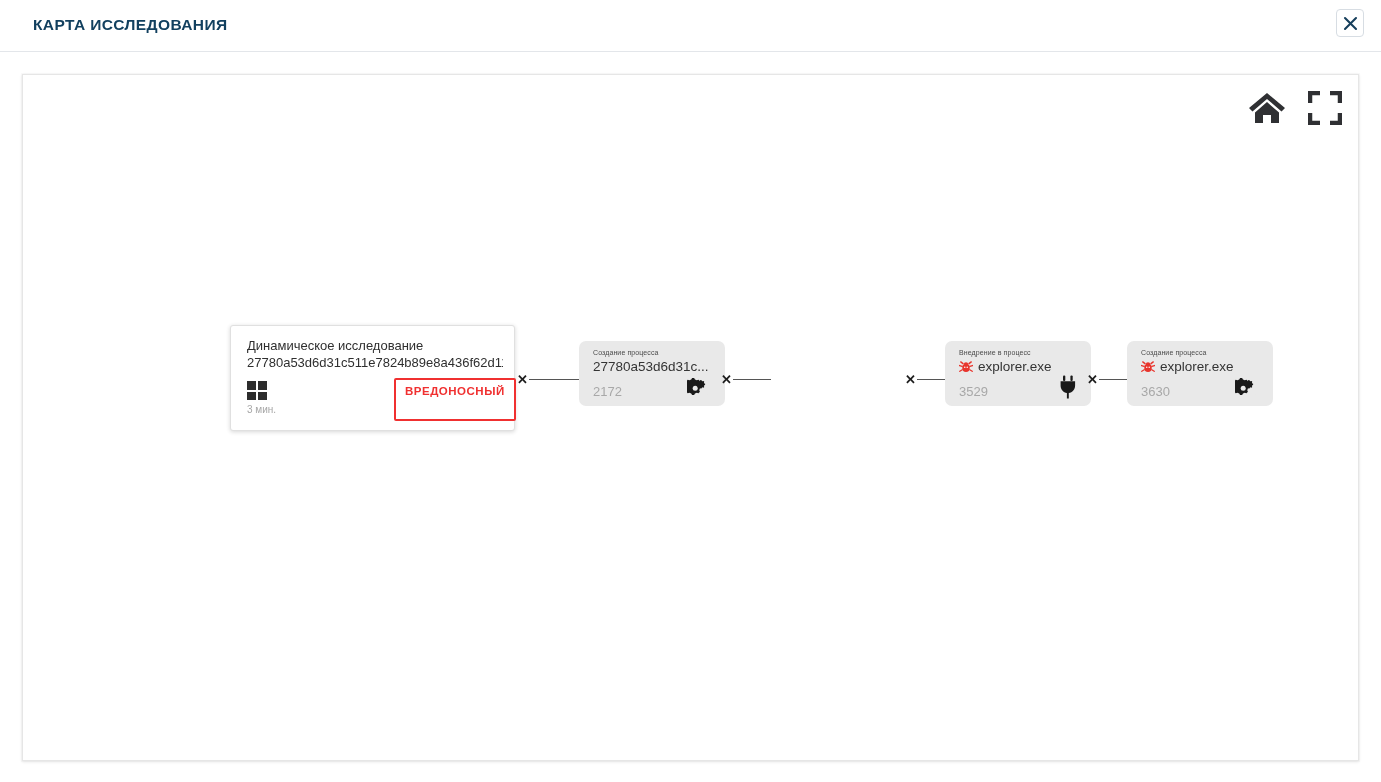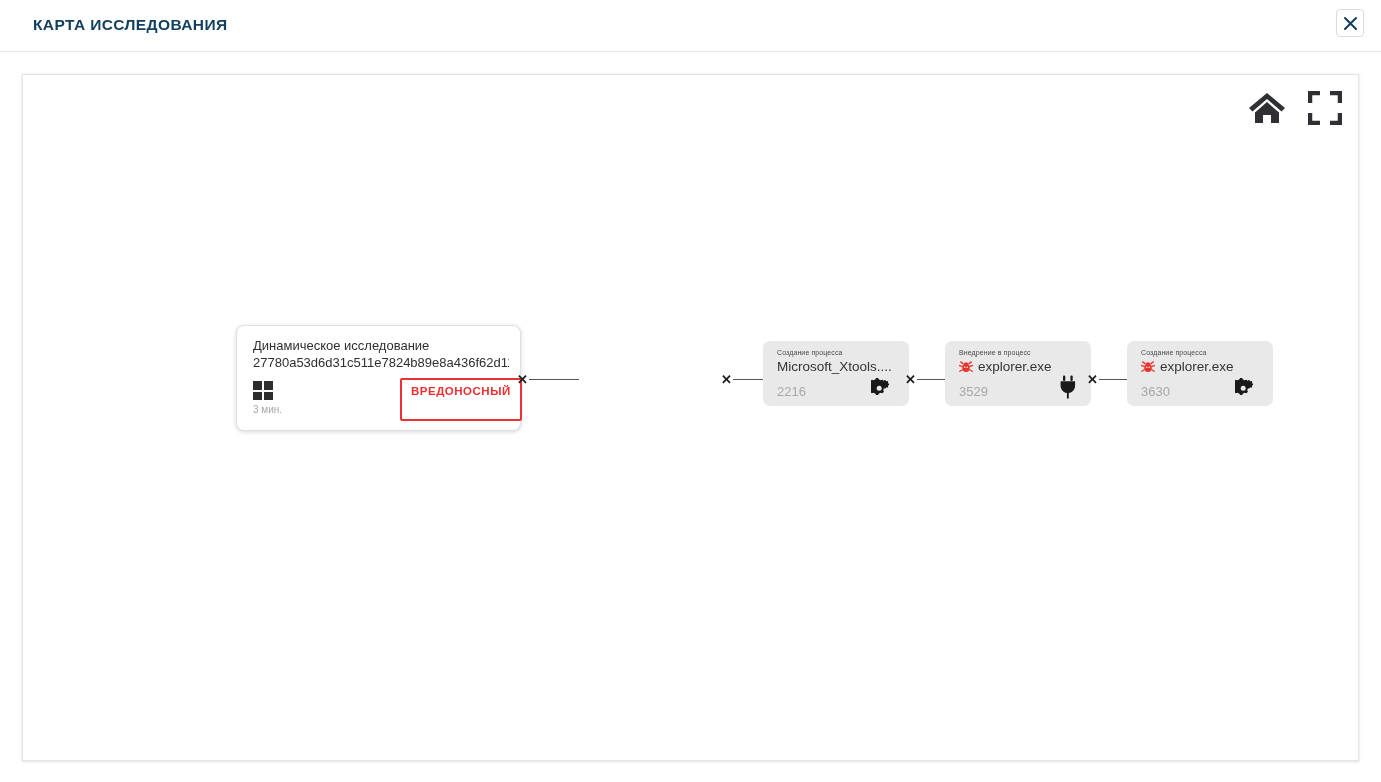--- a/index.html
+++ b/index.html
@@ -79,27 +79,27 @@
   .graph {
     position: absolute;
     left: 0; top: 0;
     width: 1337px;
     height: 687px;
   }
 
   
   .root-card {
     position: absolute;
-    left: 213px;
+    left: 207px;
     top: 250px;
     width: 285px;
     height: 106px;
     background: #ffffff;
     border: 1px solid #e0e0e0;
-    border-radius: 8px;
+    border-radius: 3px;
     box-shadow: 0 1px 4px rgba(0,0,0,0.16);
   }
   .root-title {
     position: absolute;
     left: 16px; top: 11px;
     font-size: 13px;
     color: #2f2f2f;
     line-height: 17px;
     white-space: nowrap;
   }
@@ -267,45 +267,45 @@
       </div>
       <div class="verdict-badge">ВРЕДОНОСНЫЙ</div>
       <div class="root-duration">3 мин.</div>
     </div>
 
     <div class="connector" style="left:494px; width:62px;">
       <span class="x-mark">✕</span>
       <span class="line"></span>
     </div>
 
-
-    <div class="connector" style="left:698px; width:50px;">
-      <span class="x-mark">✕</span>
-      <span class="line"></span>
-    </div>
-
-    <div class="node" style="left:740px;">
+    <div class="node" style="left:556px;">
       <div class="node-kind">Создание процесса</div>
       <div class="node-name-row">
-        <span class="node-name">Microsoft_Xtools....</span>
-      </div>
-      <div class="node-pid">2216</div>
+        <span class="node-name">27780a53d6d31c...</span>
+      </div>
+      <div class="node-pid">2172</div>
       <div class="node-icon">
         <svg width="26" height="22" viewBox="0 0 26 22">
           <g fill="#1a1a1a">
             <path d="M10.8 4.6 l1.1-2.1 2.6 0 1.1 2.1 2.3 0.95 2.2-0.85 1.85 1.85 -0.85 2.2 0.95 2.3 2.1 1.1 0 2.6 -2.1 1.1 -0.95 2.3 0.85 2.2 -1.85 1.85 -2.2-0.85 -2.3 0.95 -1.1 2.1 -2.6 0 -1.1-2.1 -2.3-0.95 -2.2 0.85 -1.85-1.85 0.85-2.2 -0.95-2.3 -2.1-1.1 0-2.6 2.1-1.1 0.95-2.3 -0.85-2.2 1.85-1.85 2.2 0.85 z" transform="translate(-4.2,-1.0) scale(0.78)"></path>
           </g>
           <circle cx="8.2" cy="11.2" r="2.5" fill="#e9e9e9"></circle>
           <g fill="#1a1a1a">
             <path d="M17.8 9.1 l0.75-1.45 1.8 0 0.75 1.45 1.6 0.66 1.5-0.59 1.28 1.28 -0.59 1.5 0.66 1.6 1.45 0.75 0 1.8 -1.45 0.75 -0.66 1.6 0.59 1.5 -1.28 1.28 -1.5-0.59 -1.6 0.66 -0.75 1.45 -1.8 0 -0.75-1.45 -1.6-0.66 -1.5 0.59 -1.28-1.28 0.59-1.5 -0.66-1.6 -1.45-0.75 0-1.8 1.45-0.75 0.66-1.6 -0.59-1.5 1.28-1.28 1.5 0.59 z" transform="translate(3.0,-1.2) scale(0.56)"></path>
           </g>
           <circle cx="19.6" cy="16.5" r="1.7" fill="#e9e9e9"></circle>
         </svg>
       </div>
     </div>
+
+    <div class="connector" style="left:698px; width:50px;">
+      <span class="x-mark">✕</span>
+      <span class="line"></span>
+    </div>
+
 
     <div class="connector" style="left:882px; width:48px;">
       <span class="x-mark">✕</span>
       <span class="line"></span>
     </div>
 
     <div class="node" style="left:922px;">
       <div class="node-kind">Внедрение в процесс</div>
       <div class="node-name-row">
         <span class="bug-icon">

